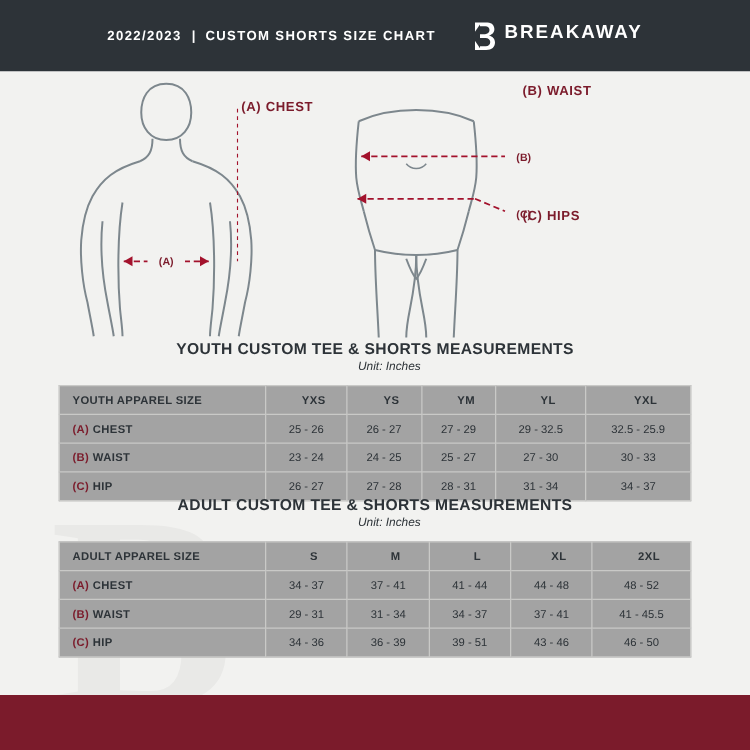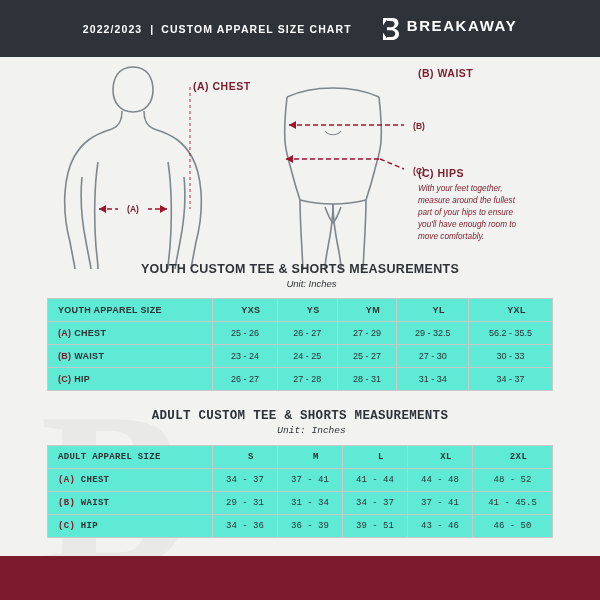--- a/index.html
+++ b/index.html
@@ -121,21 +121,21 @@
     font-size: 9.5px;
     font-style: italic;
     color: #2d3338;
     margin-top: 2px;
     padding-left: 23px;
   }
   table.sizes {
     border-collapse: collapse;
     margin: 9px auto 0 auto;
     width: 506px;
-    background: #5eead4;
+    background: #a3a3a3;
   }
   table.sizes th, table.sizes td {
     border: 1px solid #c9c9c7;
     height: 22px;
     font-size: 9px;
     color: #2d3338;
     text-align: center;
     padding: 0 4px;
   }
   table.sizes th.rowhead, table.sizes td.rowhead {
@@ -175,21 +175,21 @@
 </head>
 <body>
 
 <div class="page">
 
   <div class="watermark">B</div>
 
   <div class="header">
     <span class="header-title">2022/2023</span>
     <span class="header-sep">|</span>
-    <span class="header-title">CUSTOM APPAREL SIZE CHART</span>
+    <span class="header-title">CUSTOM SHORTS SIZE CHART</span>
     <span class="brand">
       <span class="brand-mark">
         <svg viewBox="0 0 20 24" width="20" height="24">
           <path d="M3 1 L13 1 C17 1 18.5 4 18.5 6.3 C18.5 9 16.5 10.7 14 11.4 C17 12 19 14 19 17 C19 20.5 16.5 23 12 23 L3 23 Z M7 4 L7 10.3 L11 10.3 C13 10.3 14.6 9 14.6 7 C14.6 5.1 13.2 4 11.3 4 Z M7 13.3 L7 20 L11.6 20 C13.8 20 15.2 18.6 15.2 16.6 C15.2 14.6 13.7 13.3 11.4 13.3 Z" fill="#ffffff"></path>
           <path d="M0.5 12 L7 2.5 L7 21.5 Z" fill="#2d3338"></path>
         </svg>
       </span>
       <span class="brand-name">BREAKAWAY</span>
     </span>
   </div>
@@ -273,25 +273,24 @@
         <span>(B)</span>
         <span>WAIST</span>
       </div>
     </div>
 
     <div class="callout c-hips">
       <div class="callout-title">
         <span>(C)</span>
         <span>HIPS</span>
       </div>
-      <div class="callout-body">With your feet together, measure around the fullest part of your hips to ensure you'll have enough room to move comfortably.</div>
     </div>
   </div>
 
-  <div class="section" style="top:262px;">
+  <div class="section" style="top:272px;">
     <div class="sec-title">YOUTH CUSTOM TEE &amp; SHORTS MEASUREMENTS</div>
     <div class="sec-sub">Unit: Inches</div>
     <table class="sizes">
       <thead>
         <tr>
           <th class="rowhead">YOUTH APPAREL SIZE</th>
           <th>YXS</th>
           <th>YS</th>
           <th>YM</th>
           <th>YL</th>
@@ -301,21 +300,21 @@
       <tbody>
         <tr>
           <td class="rowhead">
             <span class="lbl-code">(A)</span>
             <span class="lbl-txt">CHEST</span>
           </td>
           <td>25 - 26</td>
           <td>26 - 27</td>
           <td>27 - 29</td>
           <td>29 - 32.5</td>
-          <td>56.2 - 35.5</td>
+          <td>32.5 - 25.9</td>
         </tr>
         <tr>
           <td class="rowhead">
             <span class="lbl-code">(B)</span>
             <span class="lbl-txt">WAIST</span>
           </td>
           <td>23 - 24</td>
           <td>24 - 25</td>
           <td>25 - 27</td>
           <td>27 - 30</td>
@@ -329,21 +328,21 @@
           <td>26 - 27</td>
           <td>27 - 28</td>
           <td>28 - 31</td>
           <td>31 - 34</td>
           <td>34 - 37</td>
         </tr>
       </tbody>
     </table>
   </div>
 
-  <div class="section" style="top:409px;font-family:Liberation Mono, monospace;">
+  <div class="section" style="top:397px;">
     <div class="sec-title">ADULT CUSTOM TEE &amp; SHORTS MEASUREMENTS</div>
     <div class="sec-sub">Unit: Inches</div>
     <table class="sizes">
       <thead>
         <tr>
           <th class="rowhead">ADULT APPAREL SIZE</th>
           <th>S</th>
           <th>M</th>
           <th>L</th>
           <th>XL</th>

